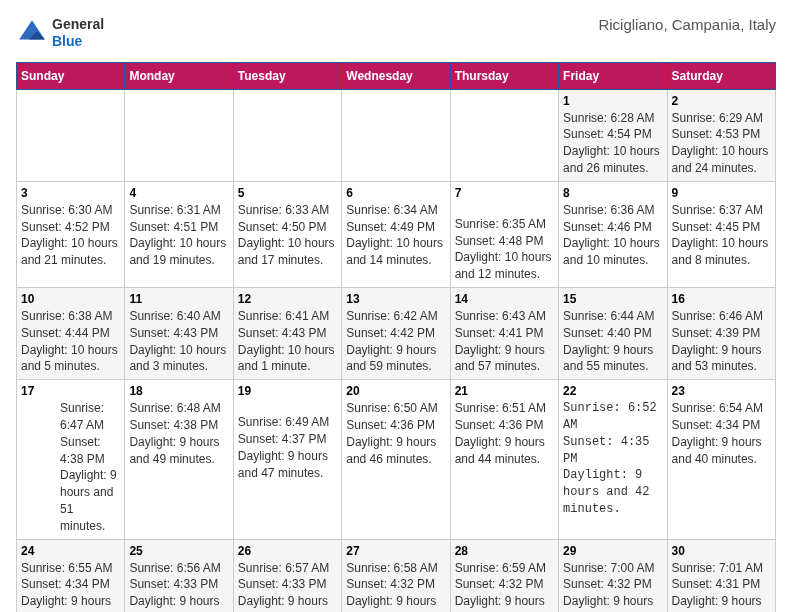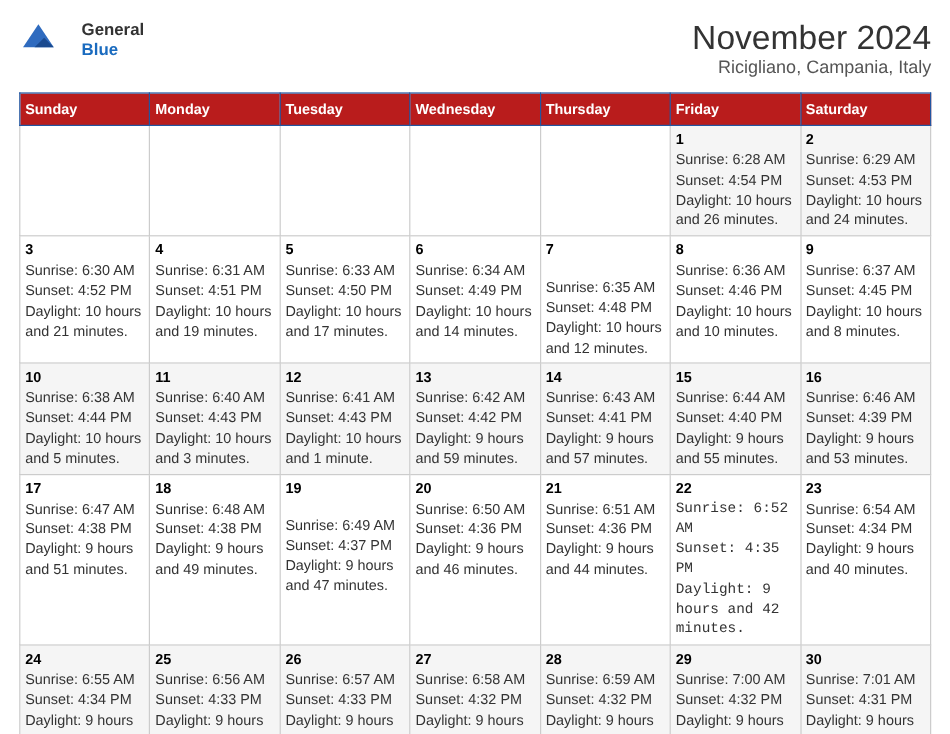--- a/index.html
+++ b/index.html
@@ -12,21 +12,21 @@
     }
     .header {
       display: flex;
       justify-content: space-between;
       align-items: flex-start;
       margin-bottom: 12px;
     }
     .logo {
       display: flex;
       align-items: center;
-      gap: 20px;
+      gap: 4px;
     }
     .logo-text {
       font-size: 14px;
       font-weight: bold;
       line-height: 1.2;
     }
     .logo-text .general { color: #333; }
     .logo-text .blue { color: #1a6bbf; }
     .logo-icon {
       width: 32px;
@@ -44,21 +44,21 @@
       font-size: 15px;
       font-weight: normal;
       color: #555;
     }
     .calendar {
       width: 100%;
       border-collapse: collapse;
       font-size: 11px;
     }
     .calendar thead th {
-      background: #b91c1c;
+      background: #be185d;
       color: #fff;
       padding: 6px 4px;
       text-align: left;
       font-size: 12px;
       font-weight: bold;
       border: 1px solid #2255a0;
     }
     .calendar tbody td {
       border: 1px solid #ccc;
       vertical-align: top;
@@ -96,21 +96,20 @@
 
       <polygon points="20,4 36,28 4,28" fill="#2f6bbf"></polygon>
       <polygon points="26,18 36,28 16,28" fill="#1a4a8f"></polygon>
     </svg>
     <div class="logo-text">
       <span class="general">General</span><br>
       <span class="blue">Blue</span>
     </div>
   </div>
   <div class="title-block">
-    <h1>November 2024</h1>
     <h2>Ricigliano, Campania, Italy</h2>
   </div>
 </div>
 
 <table class="calendar">
   <thead>
     <tr>
     <th>Sunday</th>
         <th>Monday</th>
         <th>Tuesday</th>
@@ -224,21 +223,21 @@
         <td>
           <div class="day-number">16</div>
           <div class="day-info" style="white-space: pre-line;">Sunrise: 6:46 AM
 Sunset: 4:39 PM
 Daylight: 9 hours and 53 minutes.</div>
         </td>
       </tr>
       <tr>
         <td>
           <div class="day-number">17</div>
-          <div class="day-info" style="white-space: pre-line;">Sunrise: 6:47 AM
+          <div class="day-info" style="white-space: pre-line; margin-left: 39px;">Sunrise: 6:47 AM
 Sunset: 4:38 PM
 Daylight: 9 hours and 51 minutes.</div>
         </td>
         <td>
           <div class="day-number">18</div>
           <div class="day-info" style="white-space: pre-line;">Sunrise: 6:48 AM
 Sunset: 4:38 PM
 Daylight: 9 hours and 49 minutes.</div>
         </td>
         <td>

